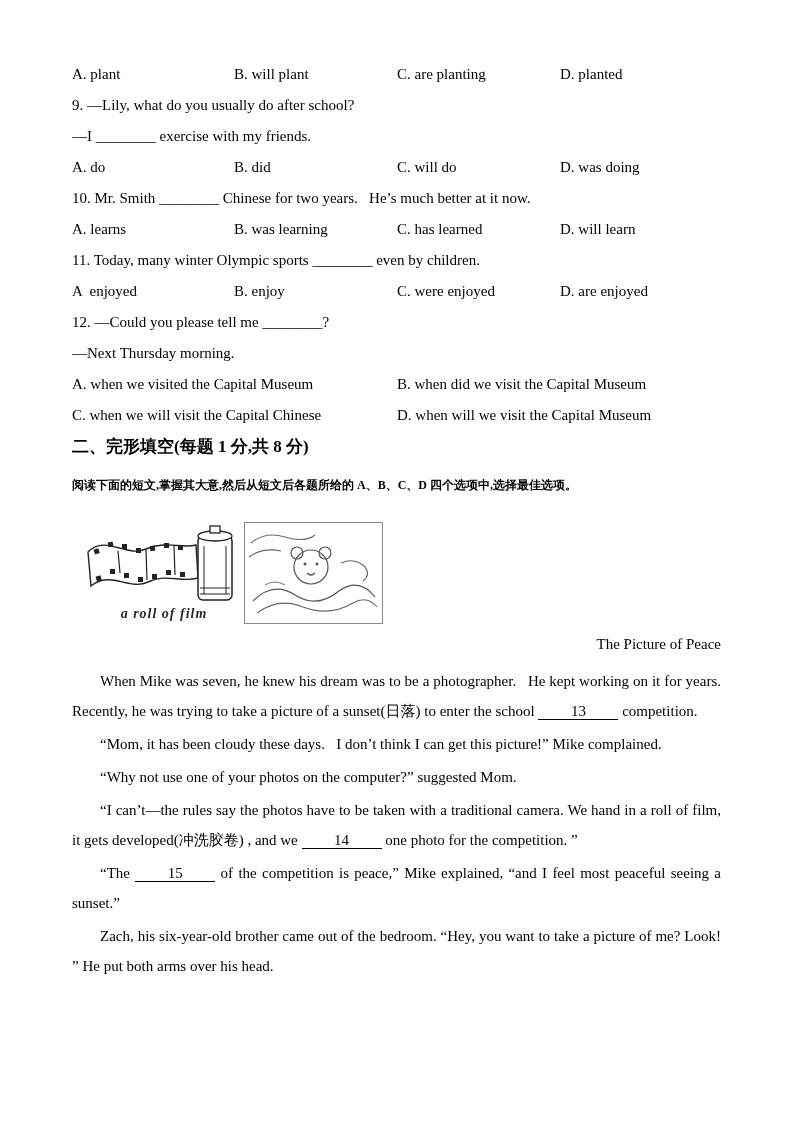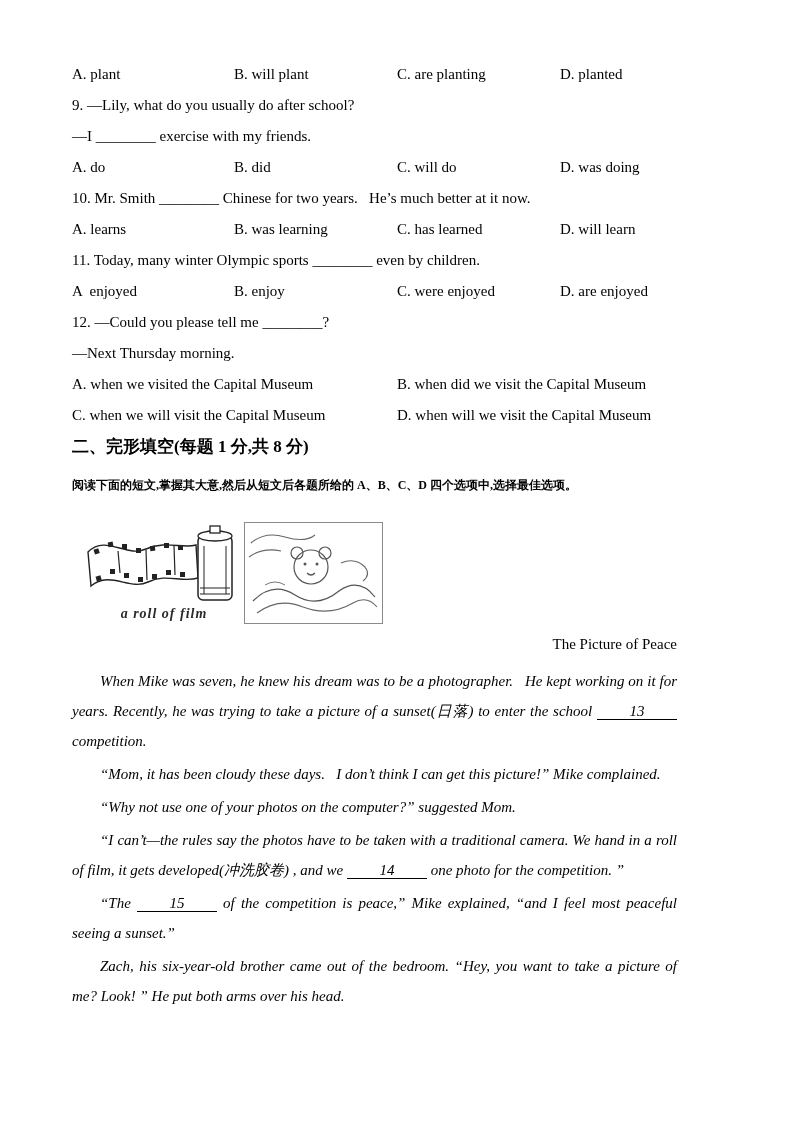--- a/index.html
+++ b/index.html
@@ -1,34 +1,34 @@
 <!DOCTYPE html>
 <html><head>
 <meta charset="utf-8">
 <style>
   html,body { margin:0; padding:0; background:#e8e8e8; }
   .page {
     width:793px; height:1122px; margin:0 auto; background:#ffffff;
-    box-sizing:border-box; padding:64px 116px 0 72px;
+    box-sizing:border-box; padding:64px 72px 0 72px;
     font-family:"Liberation Serif", serif; font-size:15px; color:#000;
     overflow:hidden; position:relative;
   }
   .line { margin:0 0 11px 0; line-height:20px; white-space:pre-wrap; }
   .opt4 { display:grid; grid-template-columns:162px 163px 163px 1fr; margin:0 0 11px 0; line-height:20px; }
   .opt4 span, .opt2 span { white-space:pre-wrap; }
   .opt2 { display:grid; grid-template-columns:325px 1fr; margin:0 0 11px 0; line-height:20px; }
   .gap-top { margin-top:11px; }
   .sec-heading { font-weight:bold; font-size:17px; margin:3px 0 12px 0; line-height:22px; }
   .instruction { font-weight:bold; font-size:12px; line-height:30px; margin:0 0 10px 0; text-align:justify; }
   .figures { display:flex; align-items:flex-start; gap:0; margin:22px 0 0 12px; }
   .film-wrap { width:160px; text-align:center; }
   .film-caption { font-style:italic; font-weight:bold; letter-spacing:1px; font-size:14px; color:#2a2a2a; margin-top:-4px; }
   .sketch-box { width:137px; height:100px; border:1px solid #8a8a8a; box-sizing:content-box; background:#fff; }
   .passage-title { text-align:right; margin:10px 0 12px 0; line-height:20px; }
-  .para { margin:0 0 3px 0; line-height:30px; text-align:justify; text-indent:28px; white-space:pre-wrap;font-style:italic; }
+  .para { margin:0 0 3px 0; line-height:30px; text-align:justify; text-indent:28px; white-space:pre-wrap; }
   .blank {
     display:inline-block; min-width:80px; border-bottom:1px solid #000;
     text-align:center; line-height:16px; text-indent:0; vertical-align:baseline;
   }
   svg { display:block; }
 </style>
 </head>
 <body>
 
 <div class="page">
@@ -65,21 +65,21 @@
     <span>D. are enjoyed</span>
   </div>
 
   <p class="line gap-top">12. —Could you please tell me ________?</p>
   <p class="line">—Next Thursday morning.</p>
   <div class="opt2">
     <span>A. when we visited the Capital Museum</span>
     <span>B. when did we visit the Capital Museum</span>
   </div>
   <div class="opt2">
-    <span>C. when we will visit the Capital Museum</span>
+    <span>C. when we will visit the Capital Chinese</span>
     <span>D. when will we visit the Capital Museum</span>
   </div>
 
   <h2 class="sec-heading">二、完形填空(每题 1 分,共 8 分)</h2>
   <p class="instruction">阅读下面的短文,掌握其大意,然后从短文后各题所给的 A、B、C、D 四个选项中,选择最佳选项。</p>
 
   <div class="figures">
     <div class="film-wrap">
       <svg width="160" height="88" viewBox="0 0 160 88">
 

